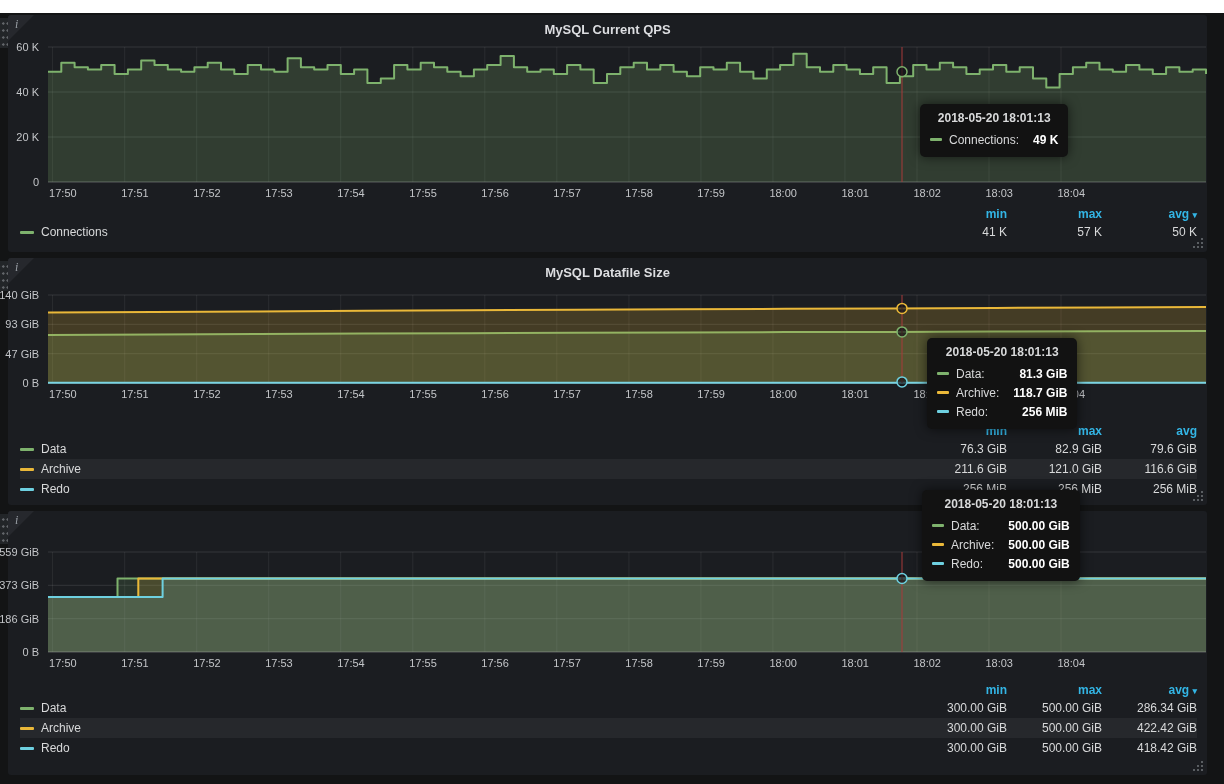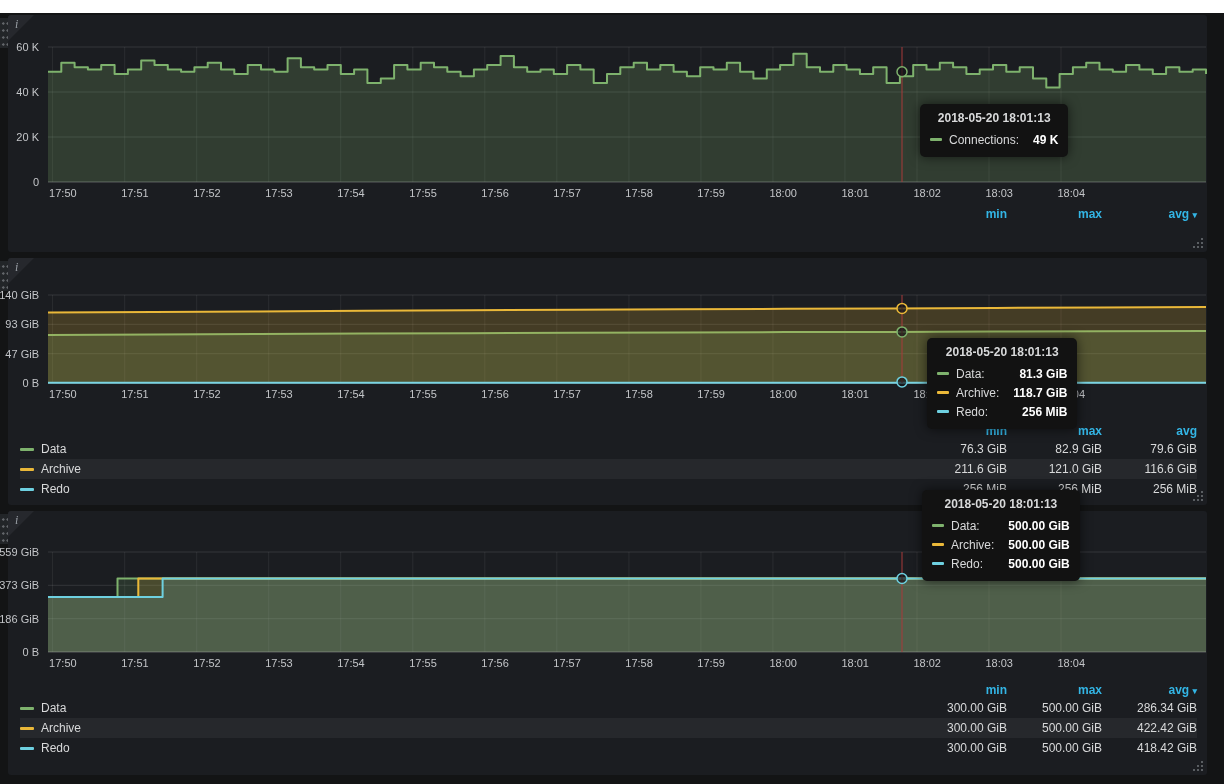--- a/index.html
+++ b/index.html
@@ -50,20 +50,21 @@
 <div class="dashboard">
 
   <div class="drag-handle" style="top:5px;"></div>
   <div class="drag-handle" style="top:248px;"></div>
   <div class="drag-handle" style="top:501px;"></div>
 
   <section class="panel" style="left:8px;top:2px;width:1199px;height:237px;">
     <div class="info-corner">
         <span class="info-i">i</span>
       </div>
+    <h2 class="panel-title">MySQL Current QPS</h2>
     <div class="ylabels" style="left: 0px; top: 32px; width: 38px; height: 135px;">
         <span style="top: 129px;">0</span>
         <span style="top: 84.0045px;">20 K</span>
         <span style="top: 38.9955px;">40 K</span>
         <span style="top: -6px;">60 K</span>
       </div>
     <div class="plot" style="left: 40px; top: 32px; width: 1158px; height: 135px;">
         <svg width="1158" height="135" viewBox="0 0 1158 135">
           <line x1="4.6" y1="0" x2="4.6" y2="135" stroke="rgba(255,255,255,0.07)" stroke-width="1"></line>
           <line x1="76.7" y1="0" x2="76.7" y2="135" stroke="rgba(255,255,255,0.07)" stroke-width="1"></line>
@@ -108,28 +109,39 @@
         <span style="left: 916.991px;">18:03</span>
         <span style="left: 989.018px;">18:04</span>
       </div>
     <div class="legend" style="top: 190px;">
         <div class="leg-row leg-head">
           <span class="leg-spacer"></span>
           <span class="leg-cell hd">min</span>
           <span class="leg-cell hd">max</span>
           <span class="leg-cell hd">avg <span class="caret">▾</span></span>
         </div>
+        <div class="leg-row">
+          <span class="leg-left">
+            <span class="dash" style="background: rgb(126, 178, 109);"></span>
+            <span class="leg-name">Connections</span>
+          </span>
+          <span class="leg-spacer"></span>
+          <span class="leg-cell">41 K</span>
+          <span class="leg-cell">57 K</span>
+          <span class="leg-cell">50 K</span>
+        </div>
       </div>
     <div class="grip"></div>
   </section>
 
   <section class="panel" style="left:8px;top:245px;width:1199px;height:247px;">
     <div class="info-corner">
         <span class="info-i">i</span>
       </div>
+    <h2 class="panel-title">MySQL Datafile Size</h2>
     <div class="ylabels" style="left: 0px; top: 37px; width: 38px; height: 88px;">
         <span style="top: 82px;">0 B</span>
         <span style="top: 52.6696px;">47 GiB</span>
         <span style="top: 23.3304px;">93 GiB</span>
         <span style="top: -6px;">140 GiB</span>
       </div>
     <div class="plot" style="left: 40px; top: 37px; width: 1158px; height: 88px;">
         <svg width="1158" height="88" viewBox="0 0 1158 88">
           <line x1="4.6" y1="0" x2="4.6" y2="88" stroke="rgba(255,255,255,0.07)" stroke-width="1"></line>
           <line x1="76.7" y1="0" x2="76.7" y2="88" stroke="rgba(255,255,255,0.07)" stroke-width="1"></line>

